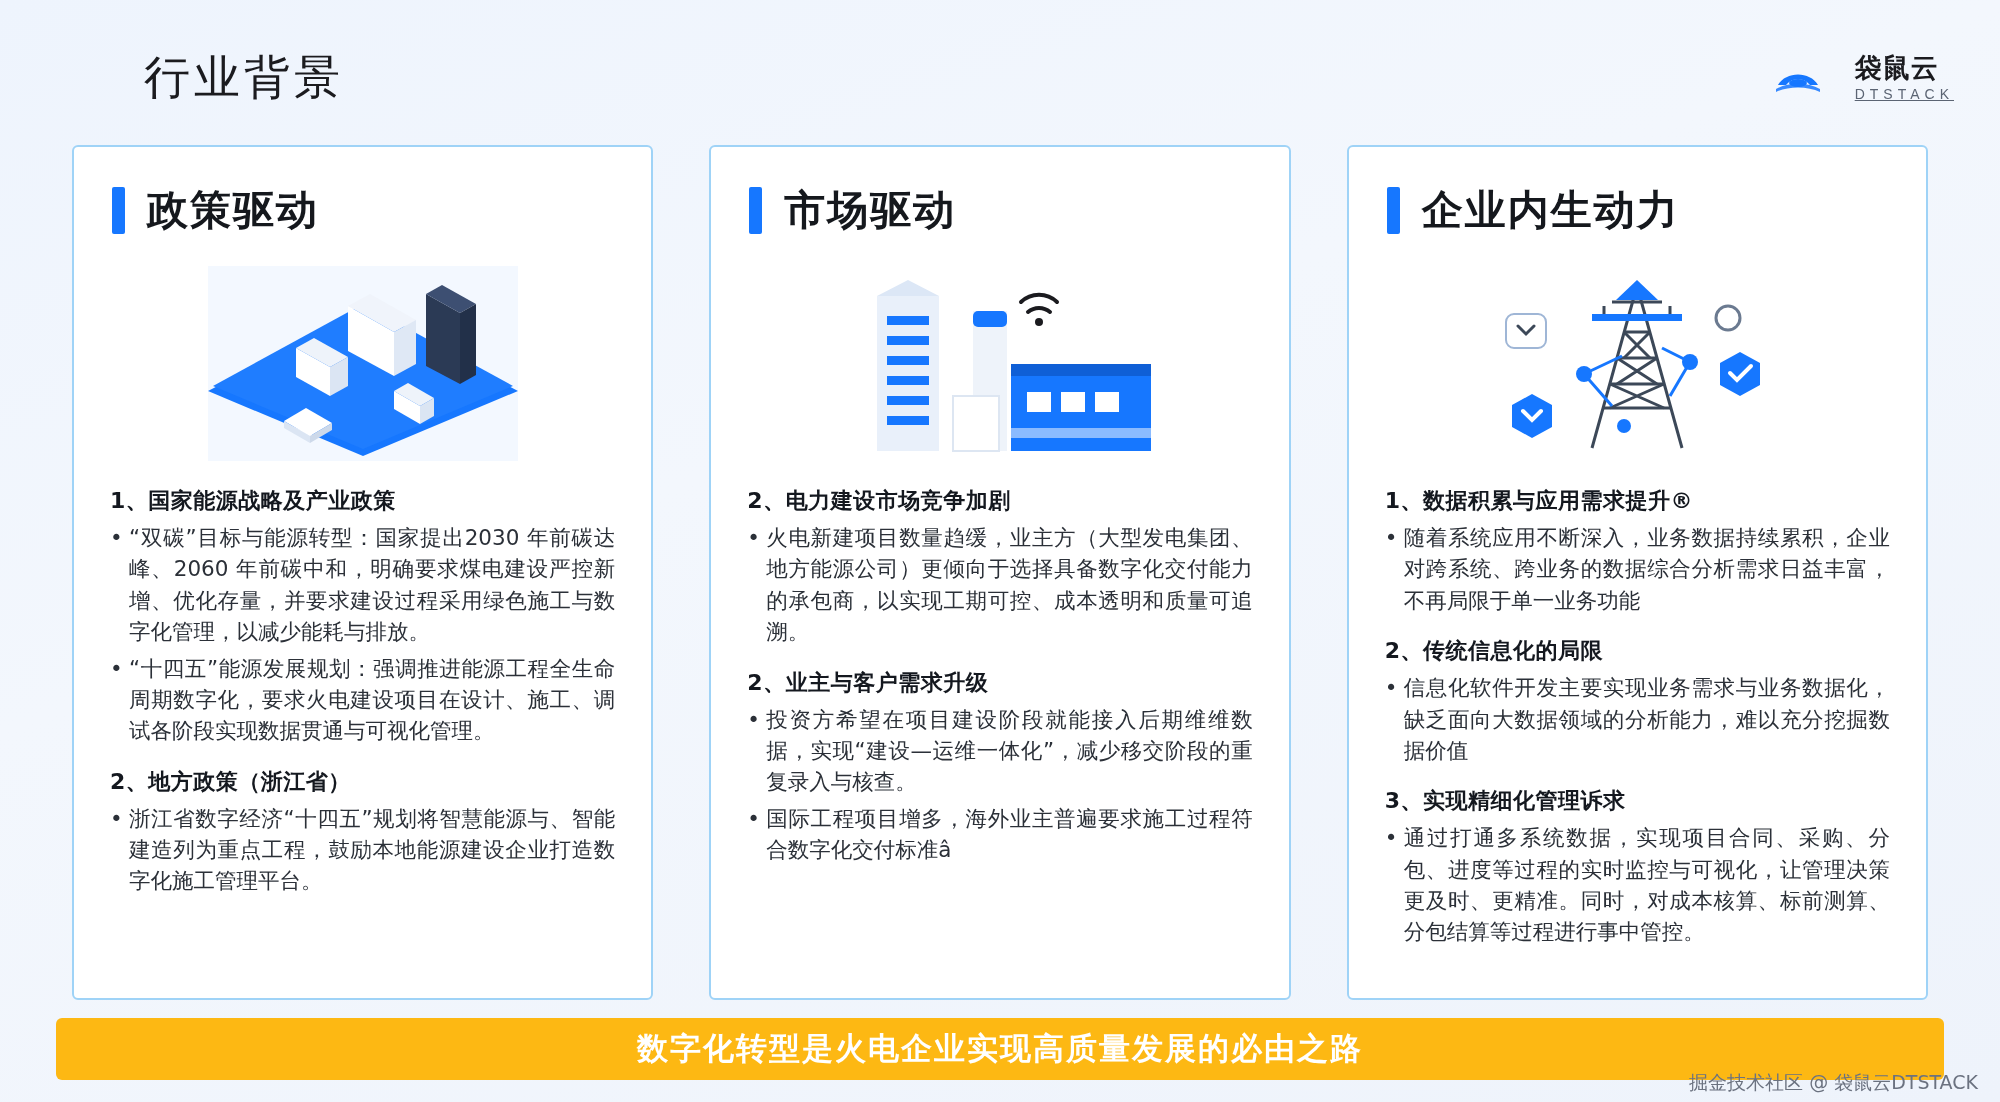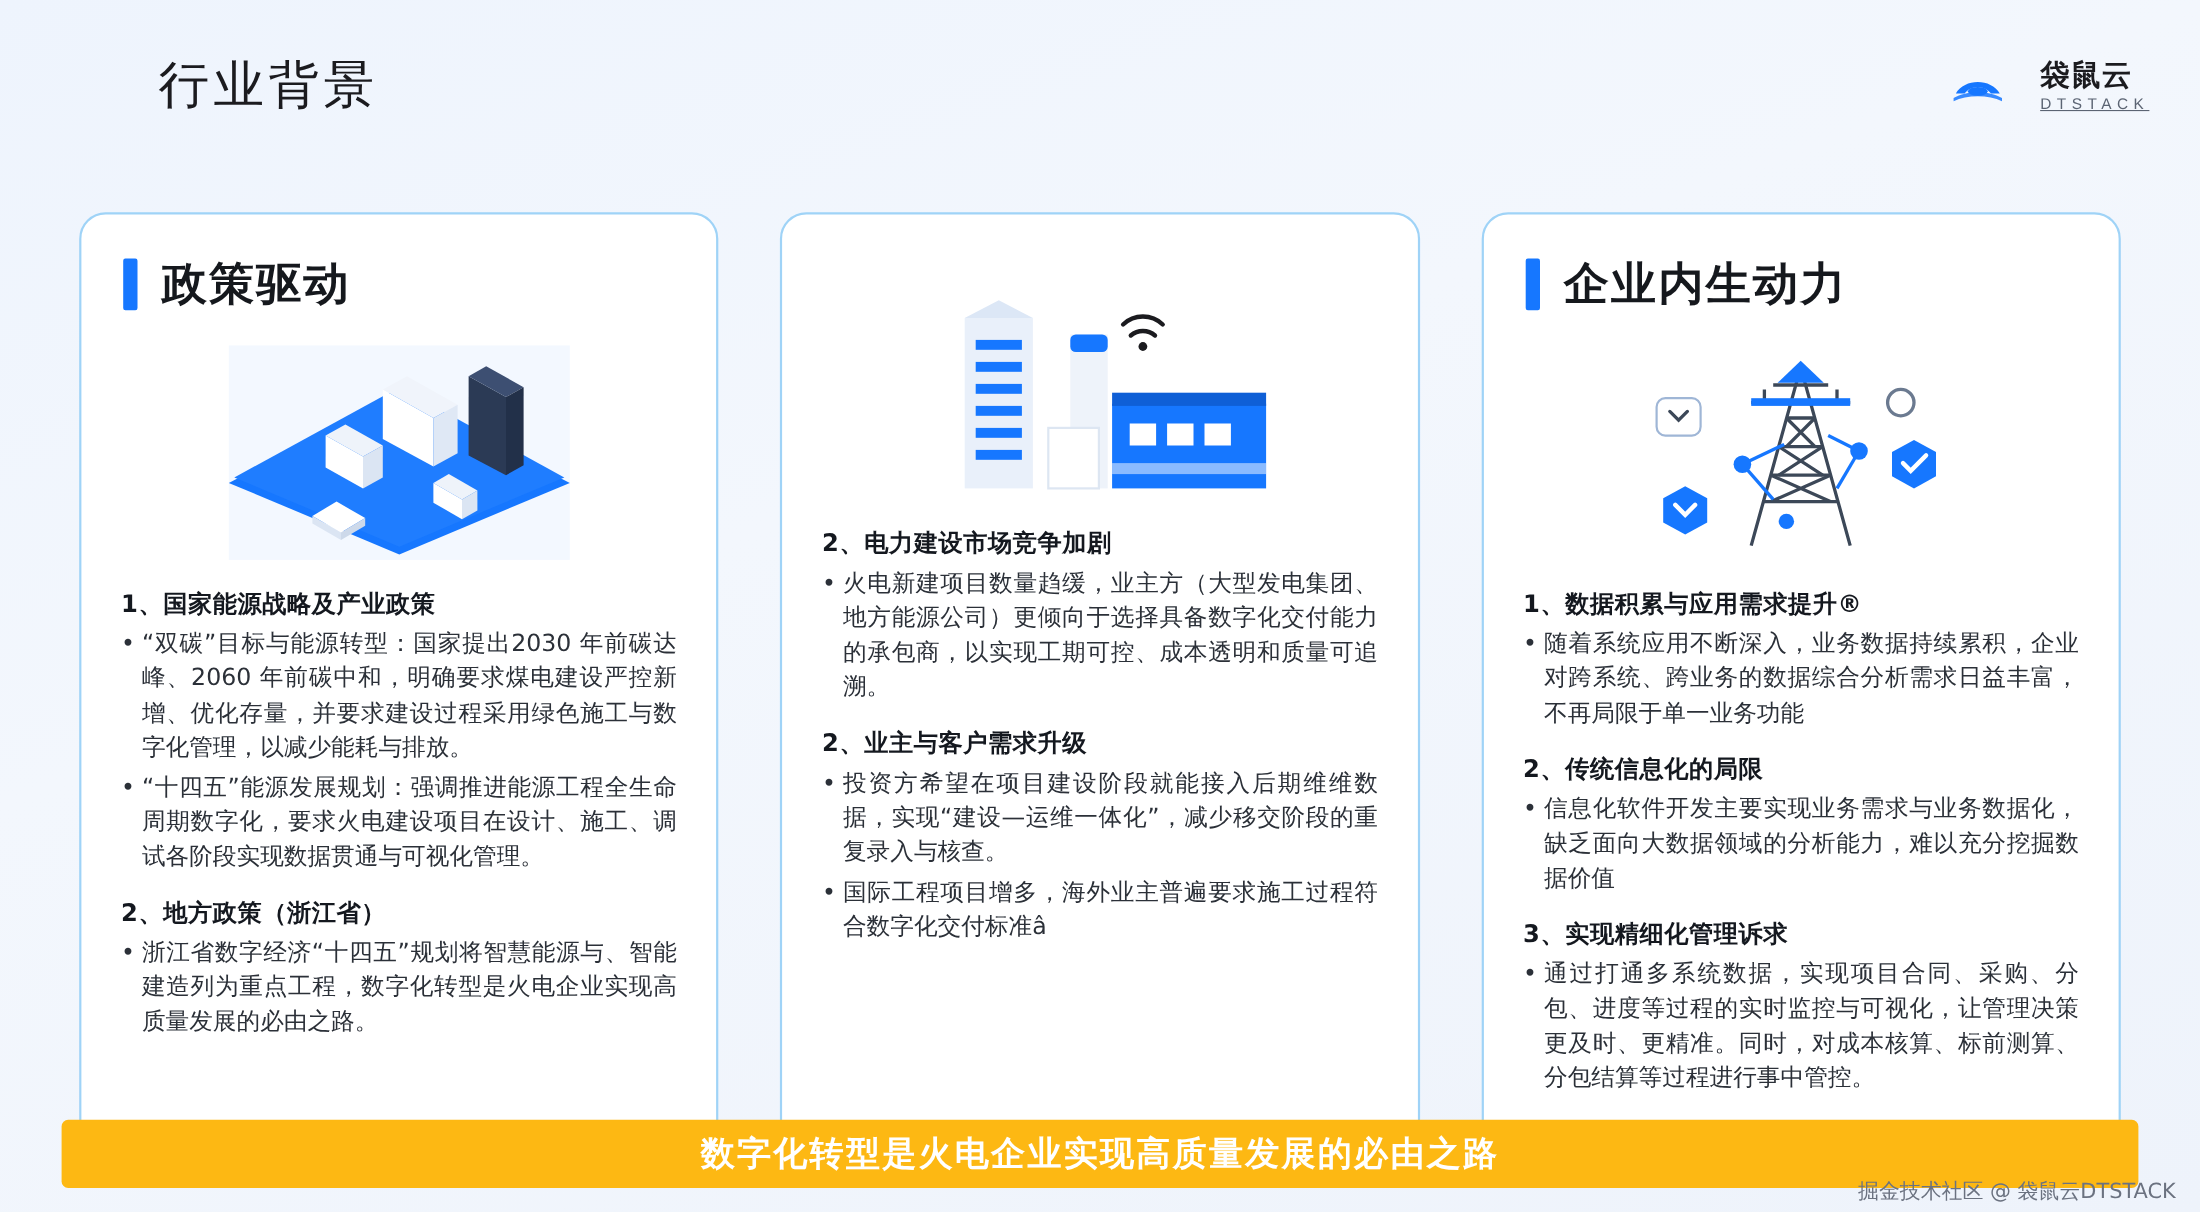--- a/index.html
+++ b/index.html
@@ -78,26 +78,25 @@
     left: 72px;
     width: 1856px;
     display: flex;
     gap: 56px;
   }
   .card {
     width: 582px;
     height: 855px;
     background: #ffffff;
     border: 2px solid #9fd3f7;
-    border-radius: 24px;
+    border-radius: 6px;
     box-sizing: border-box;
     padding: 36px 30px 32px 30px;
     position: relative;
     overflow: hidden;
-    margin-top: 48px;
   }
   .card-head {
     display: flex;
     align-items: center;
     gap: 22px;
     margin-left: 8px;
   }
   .card-bar {
     width: 13px;
     height: 47px;
@@ -247,27 +246,31 @@
           </div>
           <div class="bullet">
             <span class="dot">•</span>
             <span class="txt">“十四五”能源发展规划：强调推进能源工程全生命周期数字化，要求火电建设项目在设计、施工、调试各阶段实现数据贯通与可视化管理。</span>
           </div>
         </div>
         <div class="sec">
           <div class="sec-title">2、地方政策（浙江省）</div>
           <div class="bullet">
             <span class="dot">•</span>
-            <span class="txt">浙江省数字经济“十四五”规划将智慧能源与、智能建造列为重点工程，数字化转型是火电企业实现高质量发展的必由之路。</span>
+            <span class="txt">浙江省数字经济“十四五”规划将智慧能源与、智能建造列为重点工程，鼓励本地能源建设企业打造数字化施工管理平台。</span>
           </div>
         </div>
       </div>
     </div>
 
     <div class="card">
+      <div class="card-head">
+        <div class="card-bar"></div>
+        <div class="card-title">市场驱动</div>
+      </div>
       <div class="card-illus">
         <svg width="330" height="215" viewBox="0 0 330 215">
           <rect x="10" y="10" width="310" height="195" fill="#ffffff"></rect>
 
           <rect x="42" y="40" width="62" height="155" fill="#e9f0fa"></rect>
           <polygon points="42,40 73,24 104,40" fill="#dce7f6"></polygon>
           <g fill="#1677ff">
             <rect x="52" y="60" width="42" height="9"></rect>
             <rect x="52" y="80" width="42" height="9"></rect>
             <rect x="52" y="100" width="42" height="9"></rect>

